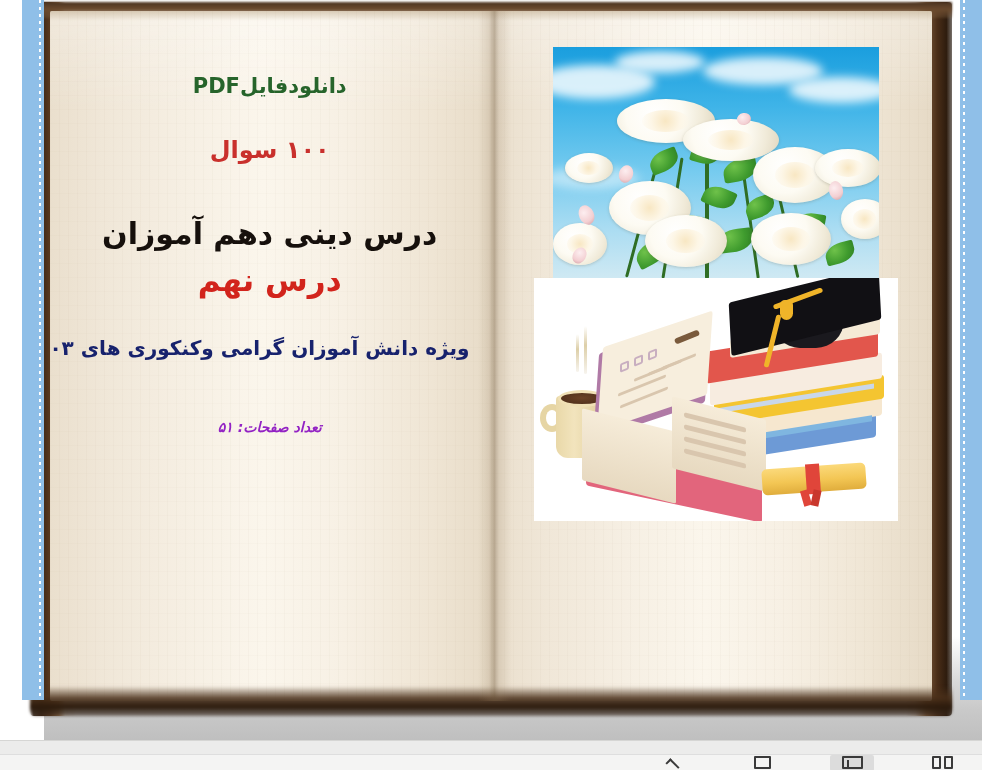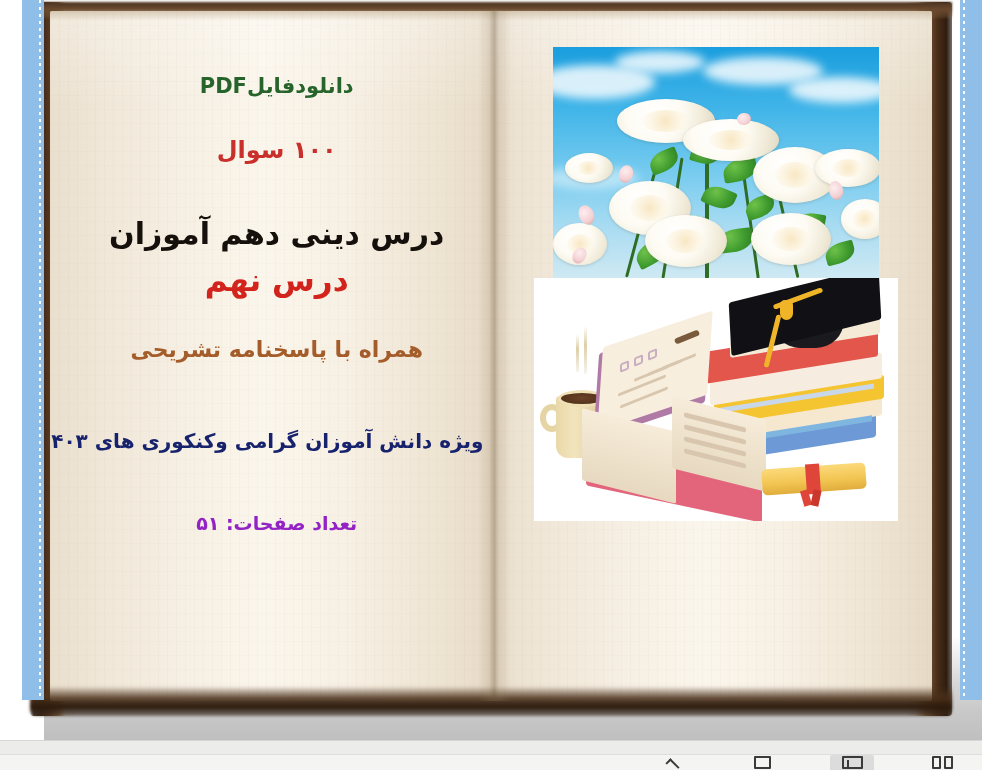--- a/index.html
+++ b/index.html
@@ -152,21 +152,21 @@
   .page-edge-top {
     position: absolute; left: 0; right: 0; top: 0; height: 10px;
     background: linear-gradient(180deg, rgba(190,170,140,0.55), rgba(190,170,140,0));
   }
 
   
   .left-content {
     position: relative;
     z-index: 5;
     height: 100%;
-    padding: 62px 12px 10px 20px;
+    padding: 62px 26px 10px 20px;
     display: flex;
     flex-direction: column;
     align-items: center;
     text-align: center;
     direction: rtl;
   }
 
   .ln {
     width: 100%;
     font-weight: bold;
@@ -175,21 +175,21 @@
   }
 
   .ln-download   { font-size: 21px; color: #26642b; margin-bottom: 36px; letter-spacing: 0px; }
   .ln-download .lat { direction: ltr; unicode-bidi: embed; }
   .ln-count      { font-size: 24px; color: #c9302c; margin-bottom: 50px; }
   .ln-collection { font-size: 20px; color: #1430b8; margin-bottom: 46px; }
   .ln-subject    { font-size: 30px; color: #16100c; margin-bottom: 8px; }
   .ln-lesson     { font-size: 31px; color: #d2241c; margin-bottom: 36px; }
   .ln-answers    { font-size: 22px; color: #a45c2a; margin-bottom: 66px; }
   .ln-audience   { font-size: 20px; color: #17226d; margin-bottom: 58px; }
-  .ln-pages      { font-size: 19px; color: #9323c4; }
+  .ln-pages      { font-size: 14px; color: #9323c4; font-style: italic; }
 
   
   .right-content {
     position: relative;
     z-index: 5;
     height: 100%;
     padding: 30px 22px 22px 26px;
     display: flex;
     flex-direction: column;
     align-items: center;
@@ -431,21 +431,20 @@
 
             <div class="ln ln-download"><span>دانلودفایل</span><span class="lat">PDF</span></div>
 
             <div class="ln ln-count">۱۰۰ سوال</div>
 
 
             <div class="ln ln-subject">درس دینی دهم  آموزان</div>
 
             <div class="ln ln-lesson">درس نهم</div>
 
-            <div class="ln ln-answers">همراه با پاسخنامه تشریحی</div>
 
             <div class="ln ln-audience">ویژه  دانش آموزان  گرامی وکنکوری های ۱۴۰۳</div>
 
             <div class="ln ln-pages">تعداد صفحات: ۵۱</div>
           </div>
         </div>
 
         <div class="page right">
           <div class="page-edge-top"></div>
 

